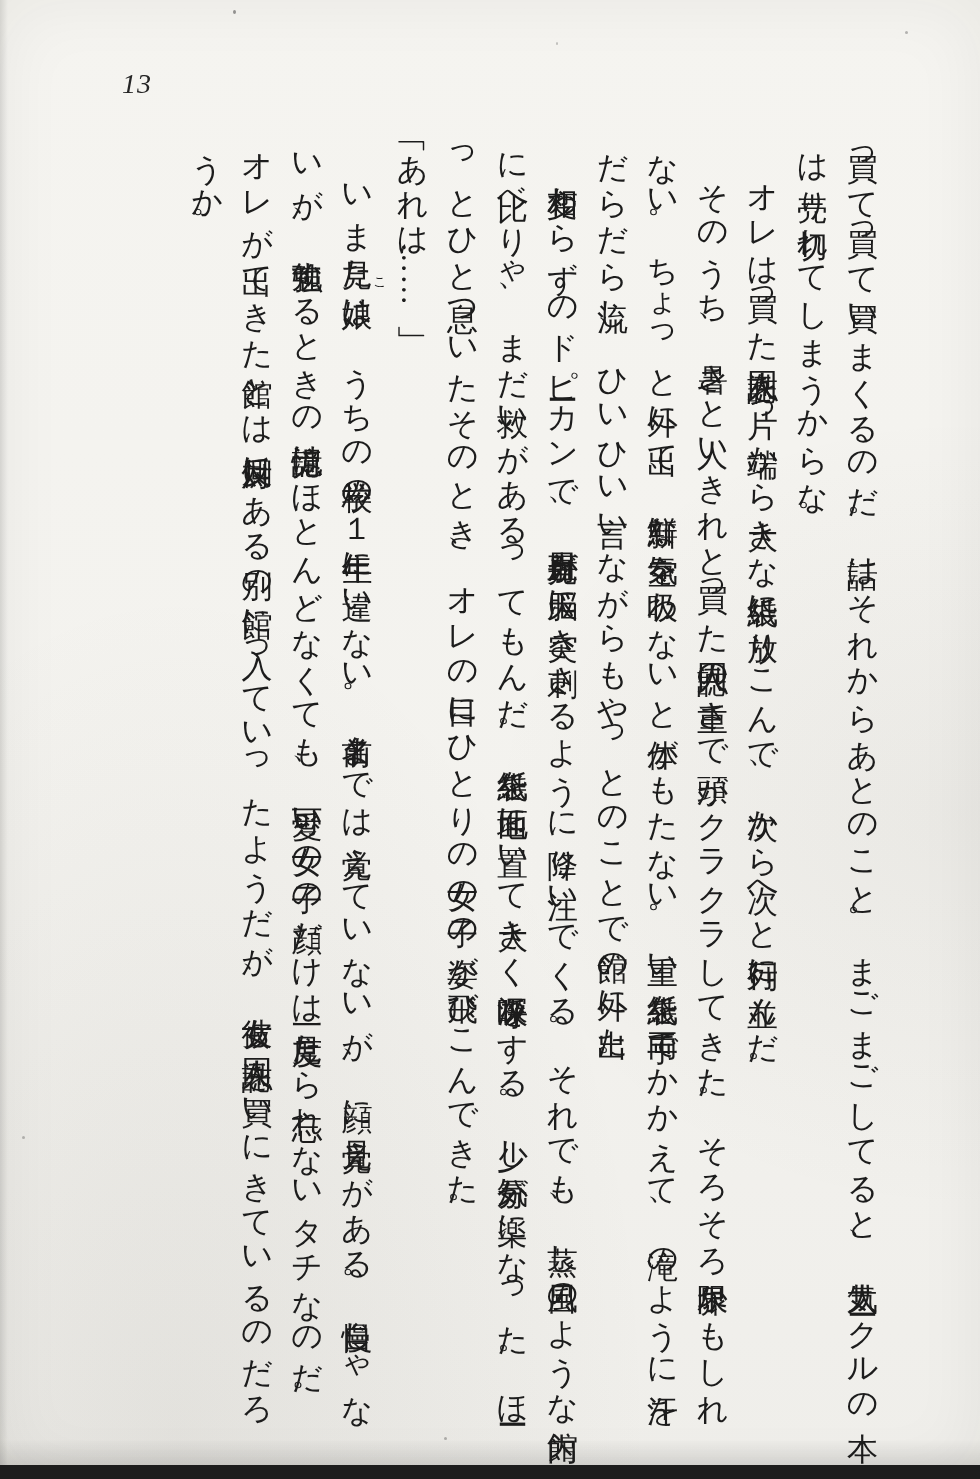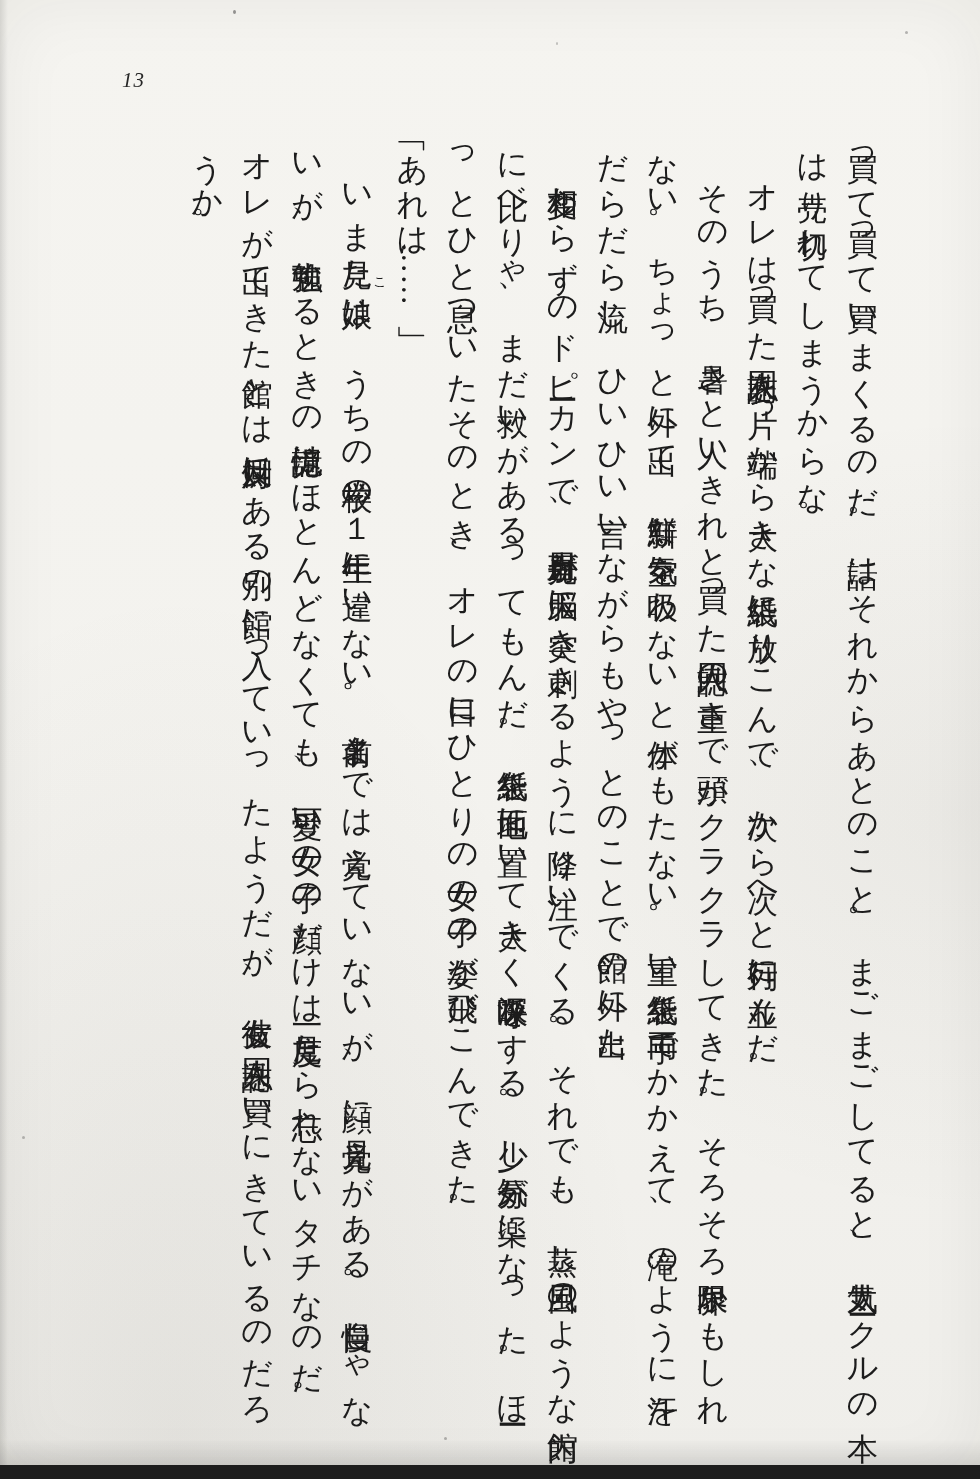--- a/index.html
+++ b/index.html
@@ -37,21 +37,21 @@
   .bottom-fade {
     position: absolute;
     left: 0; right: 0; bottom: 14px;
     height: 26px;
     background: linear-gradient(rgba(0,0,0,0), rgba(0,0,0,0.10));
   }
   .page-number {
     position: absolute;
     top: 68px;
     left: 122px;
-    font-size: 21px;
+    font-size: 28px;
     font-style: italic;
     letter-spacing: 1px;
     color: #262626;
   }
   .text-block {
     position: absolute;
     top: 132px;
     right: 93px;
     height: 1278px;
     writing-mode: vertical-rl;

